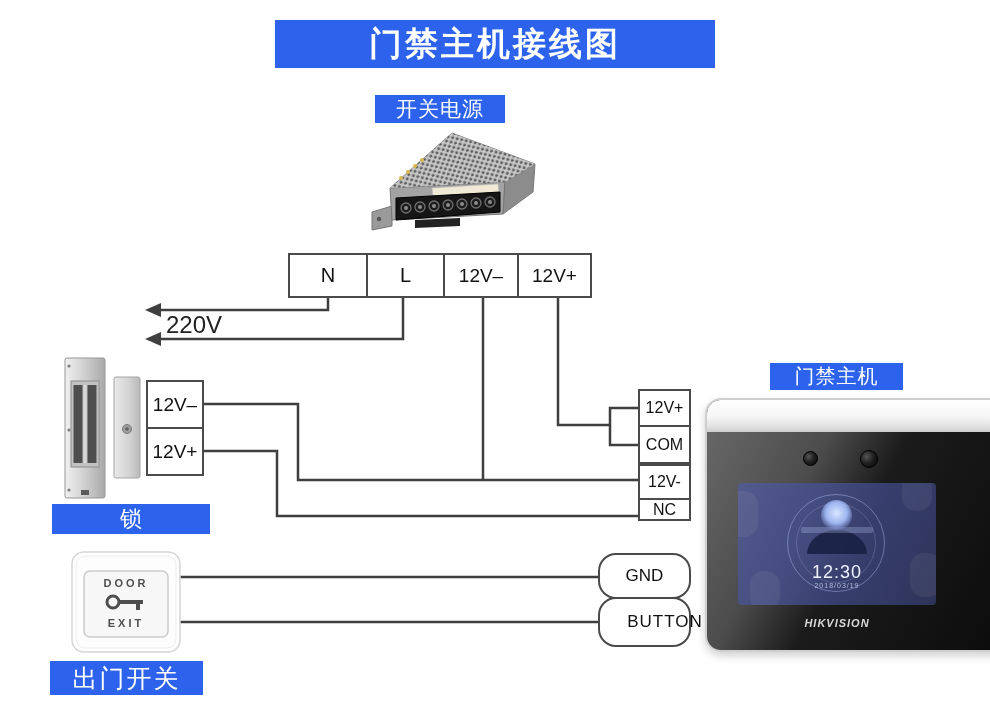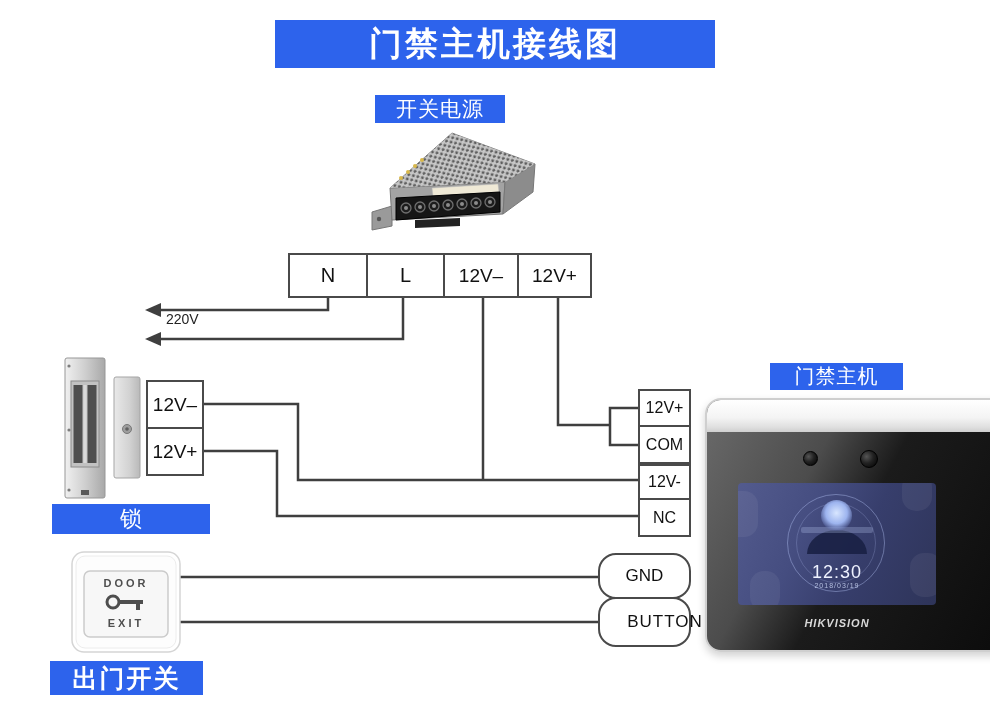--- a/index.html
+++ b/index.html
@@ -5,47 +5,47 @@
   html,body { margin:0; padding:0; background:#fff; }
   body { font-family:"Liberation Sans","DejaVu Sans",sans-serif; }
   .canvas { position:relative; width:990px; height:720px; background:#fff; overflow:hidden; }
 
   
   .blue-label { position:absolute; background:var(--accent,#2d63ec); color:#fff;
                 display:flex; align-items:center; justify-content:center; z-index:3; }
   .title-banner { left:275px; top:20px; width:440px; height:48px; font-size:33px; font-weight:bold; letter-spacing:3px; }
   .psu-label   { left:375px; top:95px;  width:130px; height:28px; font-size:21px; letter-spacing:1px; }
   .lock-label  { left:52px;  top:504px; width:158px; height:30px; font-size:22px; }
-  .exit-label  { left:50px;  top:661px; width:153px; height:34px; font-size:25px; letter-spacing:2px;font-weight:bold; }
+  .exit-label  { left:50px;  top:661px; width:153px; height:34px; font-size:25px; letter-spacing:2px; }
   .host-label  { left:770px; top:363px; width:133px; height:27px; font-size:20px; letter-spacing:1px;text-align:center; }
 
   
   .tbox { position:absolute; box-sizing:border-box; background:#fff; border:2px solid #4a4a4a;
           display:flex; align-items:center; justify-content:center; color:#111; z-index:2; }
   .psu-t { top:253px; height:45px; font-size:20px; }
   .t-n    { left:288px; width:80px; }
   .t-l    { left:366px; width:79px; }
   .t-12vn { left:443px; width:76px; font-size:19px; }
   .t-12vp { left:517px; width:75px; font-size:19px; }
 
   .lock-t { left:146px; width:58px; height:49px; font-size:19px; }
   .lock-t1 { top:380px; }
   .lock-t2 { top:427px; }
 
   .host-t { left:638px; width:53px; font-size:16px; }
   .h-12vp { top:389px; height:38px; }
   .h-com  { top:425px; height:39px; }
   .h-12vn { top:464px; height:36px; }
-  .h-nc   { top:498px; height:39px; }
+  .h-nc   { top:498px; height:23px; }
 
   .io-t { left:598px; width:93px; font-size:17px;border-radius:18px; }
   .io-gnd { top:553px; height:46px; }
   .io-btn { top:597px; height:50px; letter-spacing:1px;padding-left:41px; }
 
-  .v220 { position:absolute; left:166px; top:311px; font-size:14px; color:#222; z-index:2; }
+  .v220 { position:absolute; left:166px; top:311px; font-size:24px; color:#222; z-index:2; }
 
   
   svg.gfx { position:absolute; left:0; top:0; z-index:1; }
   .wire { stroke:var(--wire,#3f3f3f); stroke-width:2.5; fill:none; }
   .arrow { fill:var(--wire,#3f3f3f); }
 
   
   .door-txt, .exit-txt { position:absolute; left:84px; width:84px; text-align:center;
       font-size:11px; font-weight:bold; letter-spacing:3px; color:#4e4e4e; z-index:3; }
   .door-txt { top:577px; }

